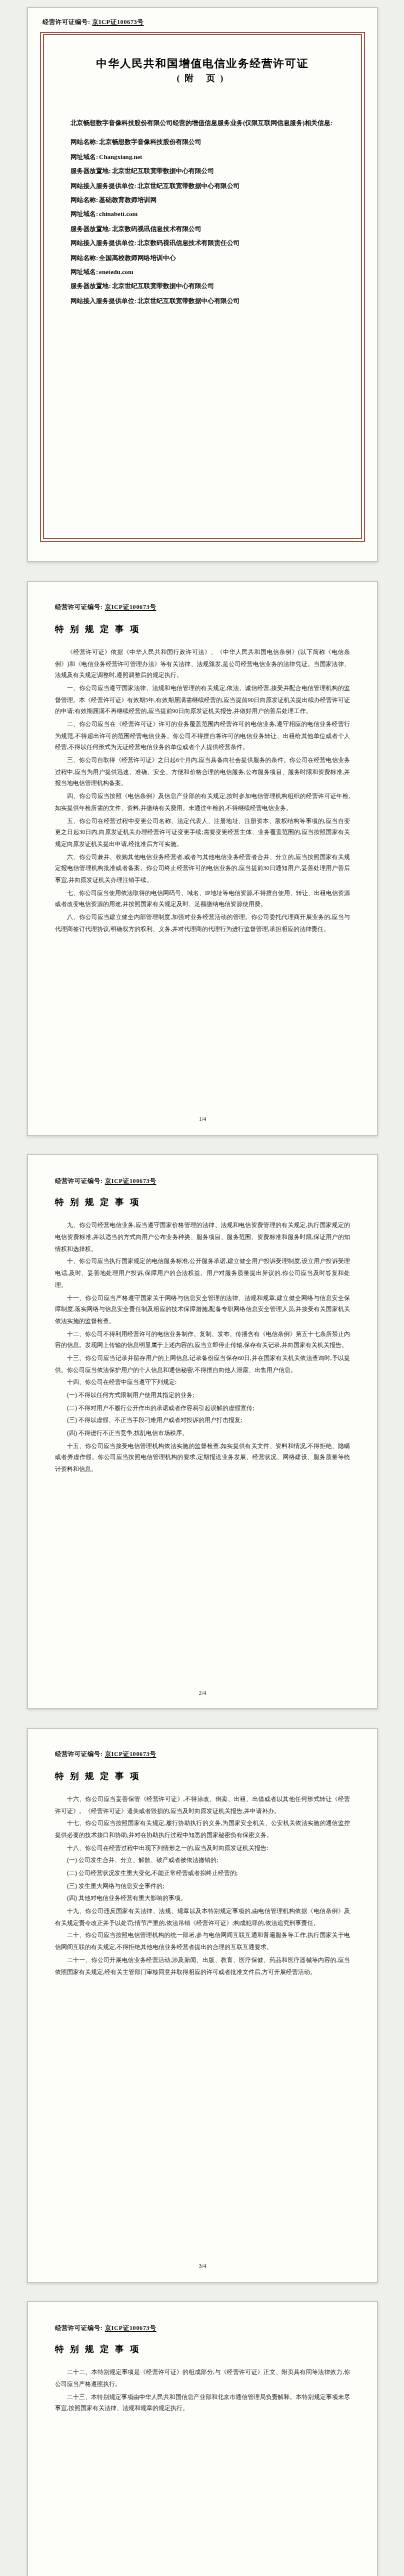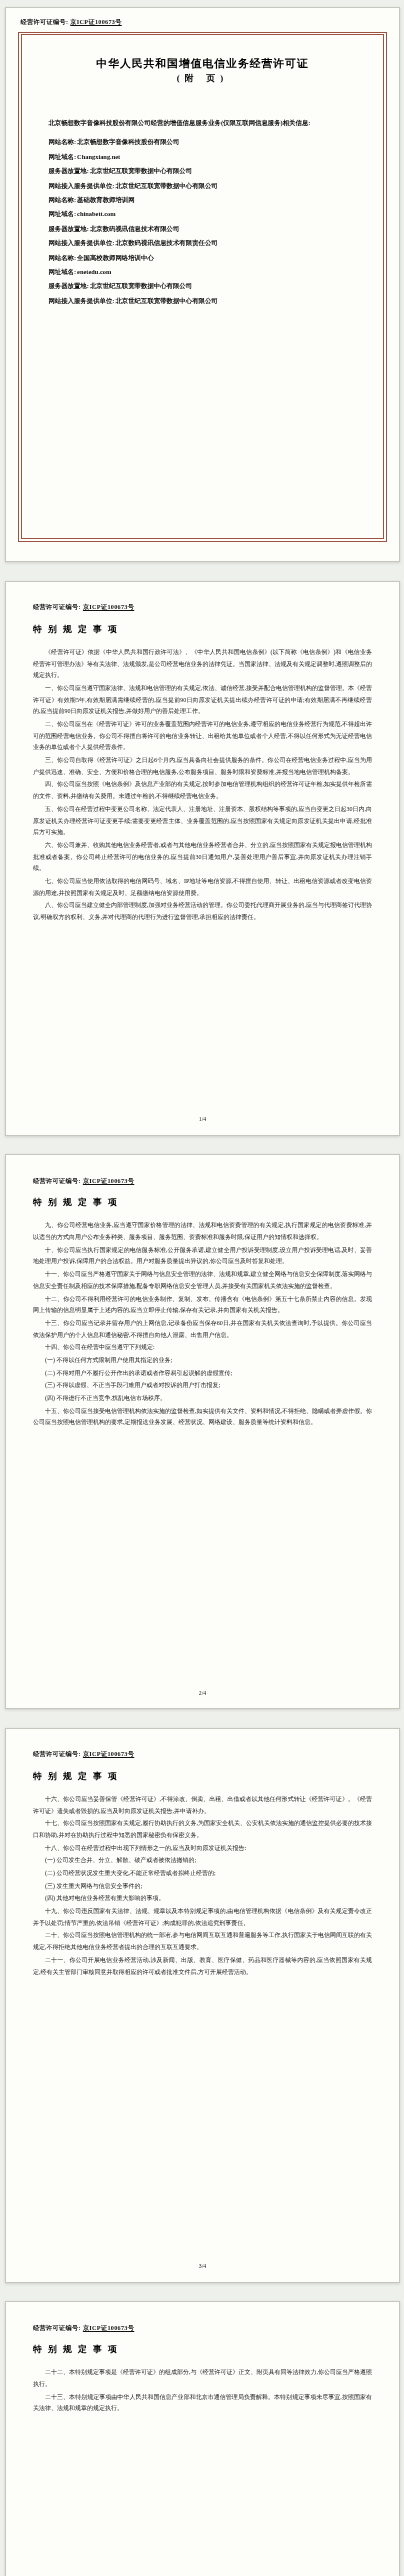--- a/index.html
+++ b/index.html
@@ -8,21 +8,21 @@
     font-family:"Liberation Serif","DejaVu Serif",serif;
     color:#1b1b1b;
     -webkit-font-smoothing:antialiased;
   }
   .canvas {
     width:405px; min-height:2873px;
     margin:0 auto; padding:7.2px 0 5.2px;
     box-sizing:border-box;
   }
   .page {
-    width:395px; height:555px;
+    width:351px; height:555px;
     margin:0 auto 18.5px;
     background:#fdfdfa;
     border:0.5px solid #c6c6bd;
     box-shadow:0 0.5px 2.6px rgba(60,60,55,.18);
     position:relative;
     box-sizing:border-box;
   }
   .page:last-child { margin-bottom:0; }
 
   

